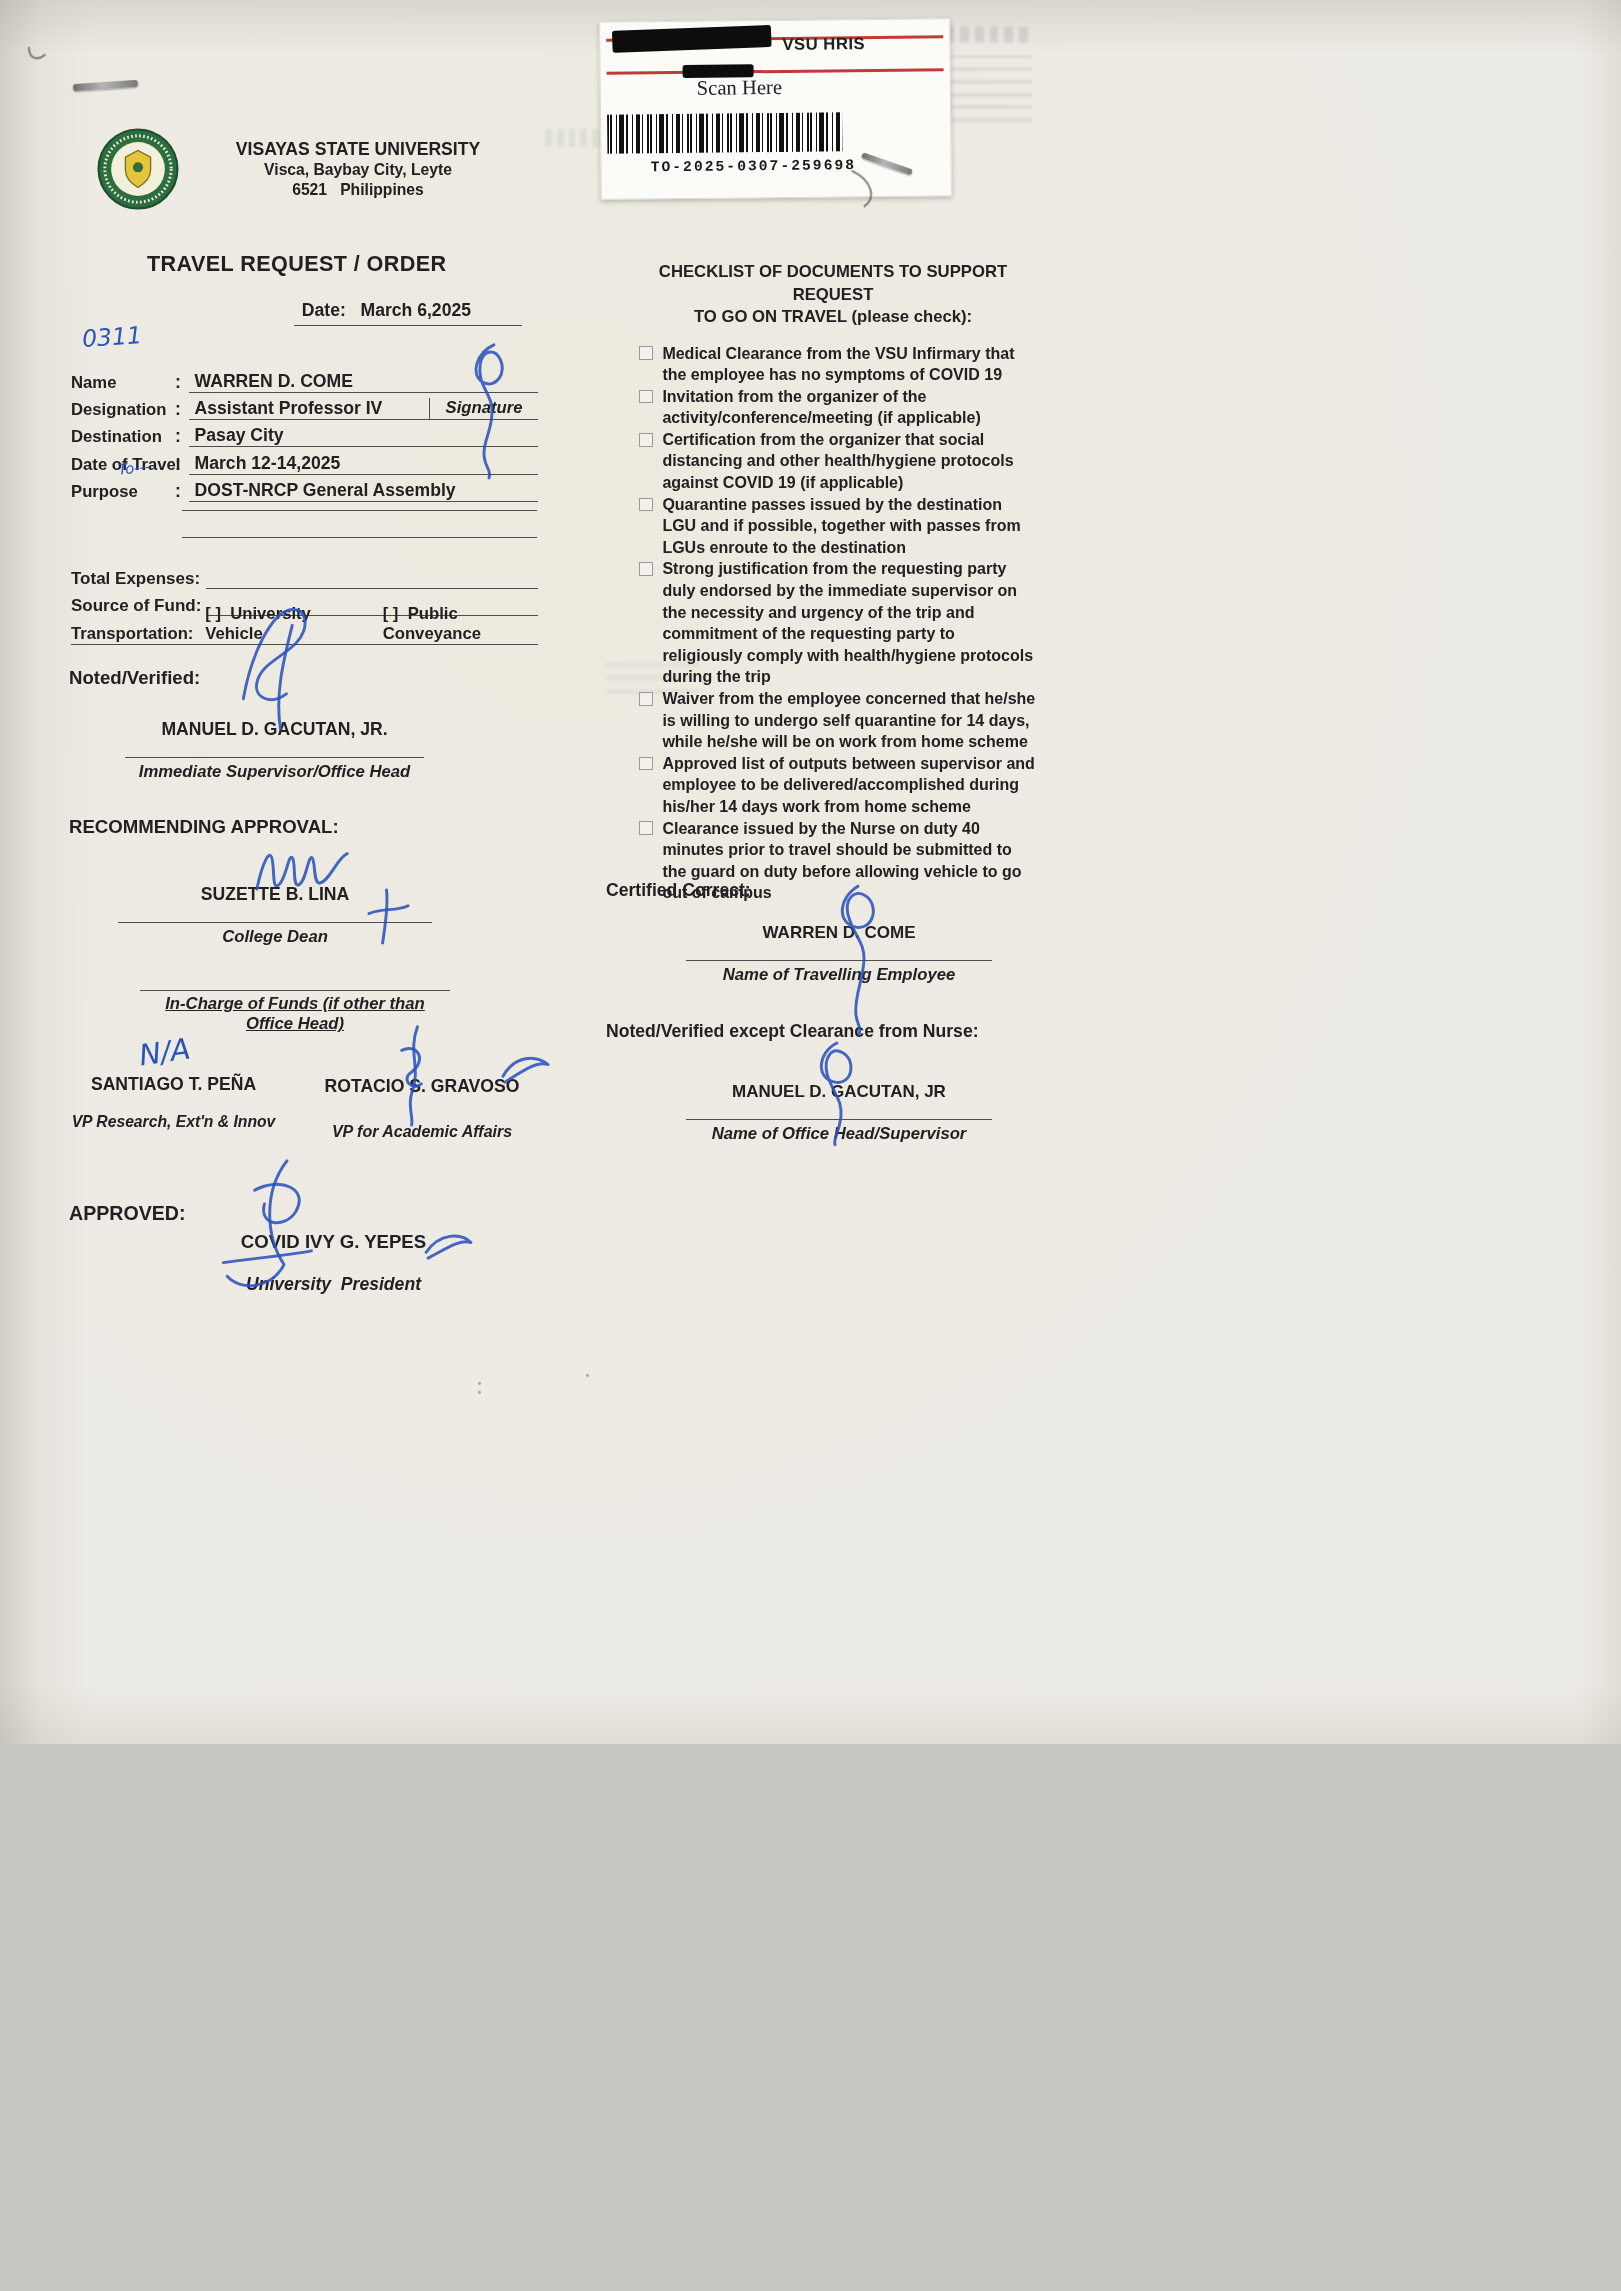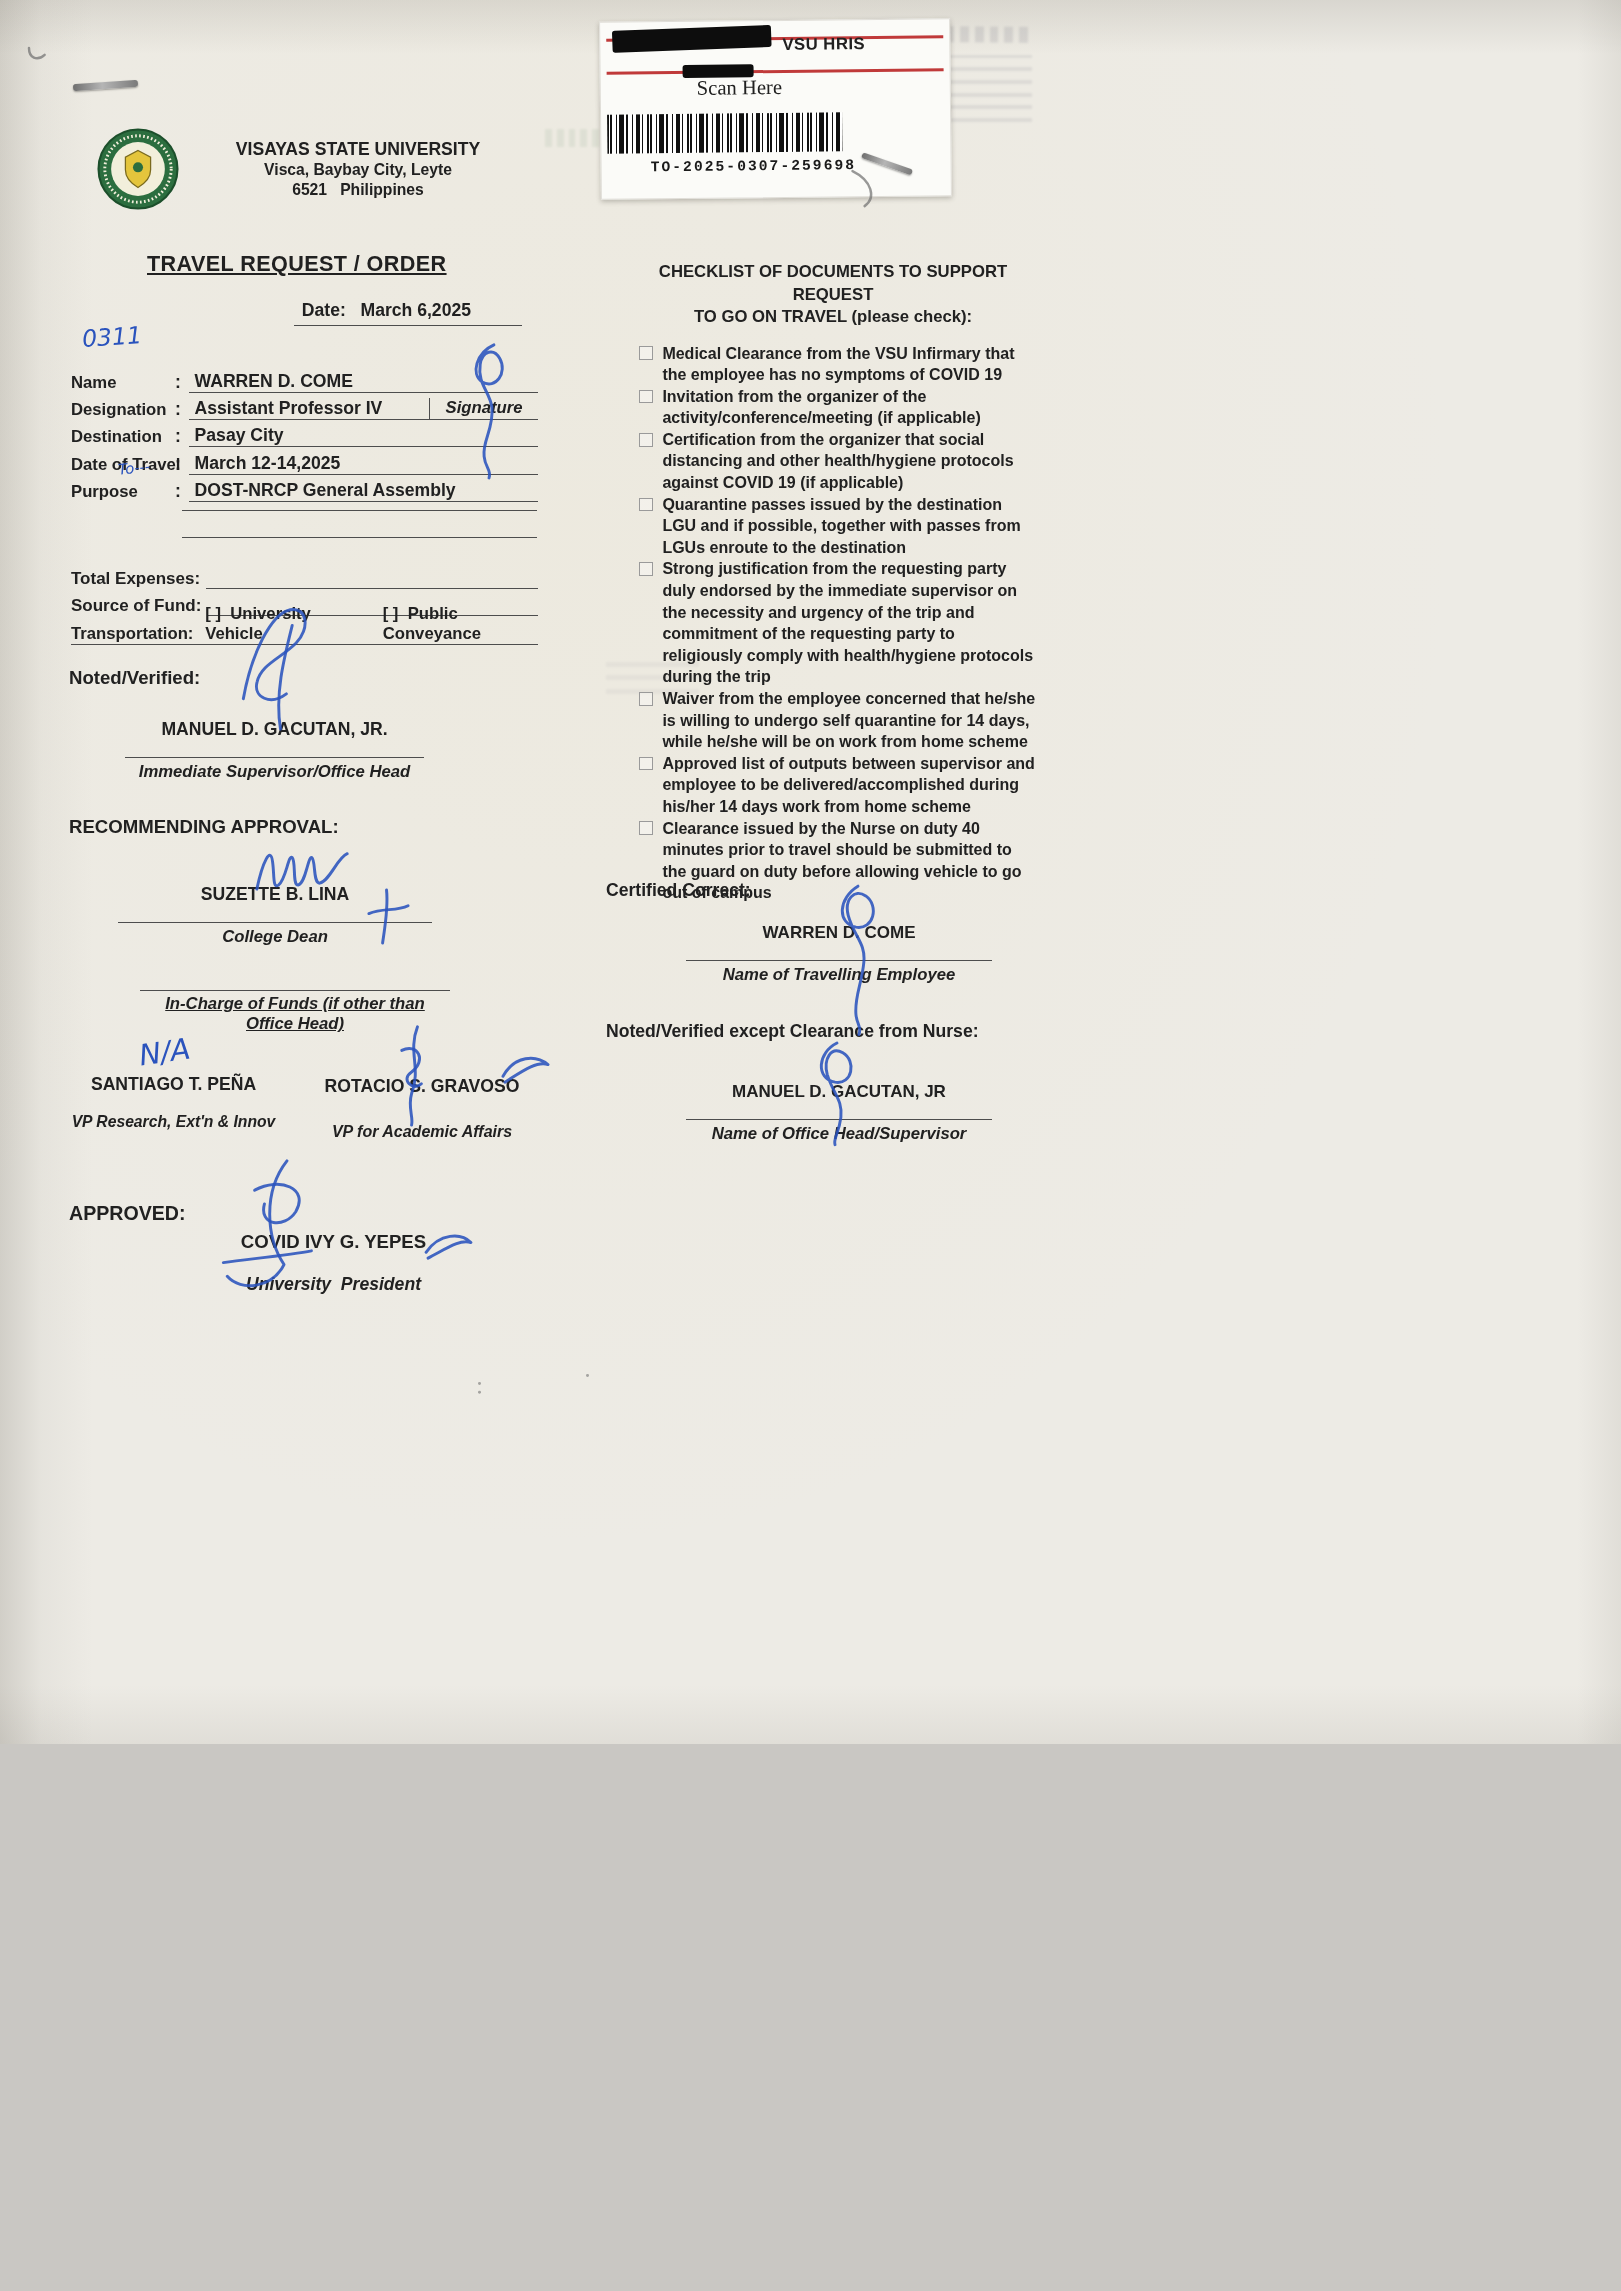--- a/index.html
+++ b/index.html
@@ -16,21 +16,21 @@
   }
   .abs { position:absolute; }
   .pre { white-space:pre-wrap; }
   .nowrap { white-space:nowrap; }
 
   
   .hdr { text-align:center; line-height:20.6px; }
   .hdr .u-name { font-size:17.6px; }
   .hdr .u-addr { font-size:15.7px; }
 
-  .doc-title { font-size:21.6px; letter-spacing:0.4px;text-decoration:underline; }
+  .doc-title { font-size:21.6px; letter-spacing:0.4px; }
 
   
   .frow { position:absolute; left:71px; width:467px; display:flex; align-items:flex-end; height:25.5px; font-size:17.6px; }
   .flabel { width:104px; font-size:16.7px; white-space:nowrap; }
   .fcolon { width:13.7px; }
   .fvalue { flex:1; border-bottom:1.5px solid #4d4d4d; padding-left:5.9px; white-space:nowrap; }
   .sigcell { width:108px; border-left:1.5px solid #4d4d4d; border-bottom:1.5px solid #4d4d4d; font-style:italic;
              text-align:center; font-size:16.7px; padding-bottom:1px; }
   .blankline { position:absolute; left:182px; width:355px; border-bottom:1.5px solid #4d4d4d; }
   .frowx { position:absolute; left:71px; width:467px; display:flex; align-items:flex-end; height:25.5px; font-size:17px; }

